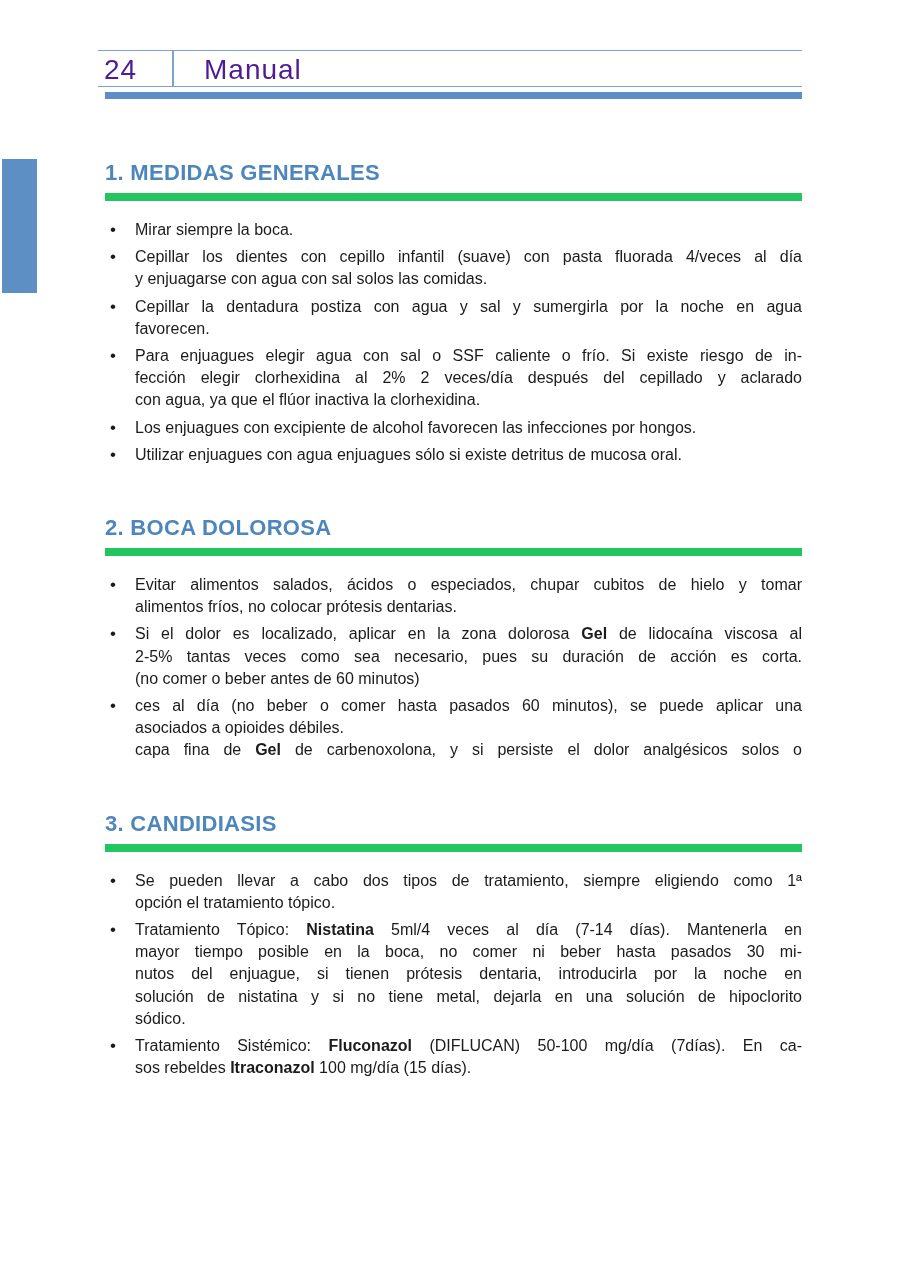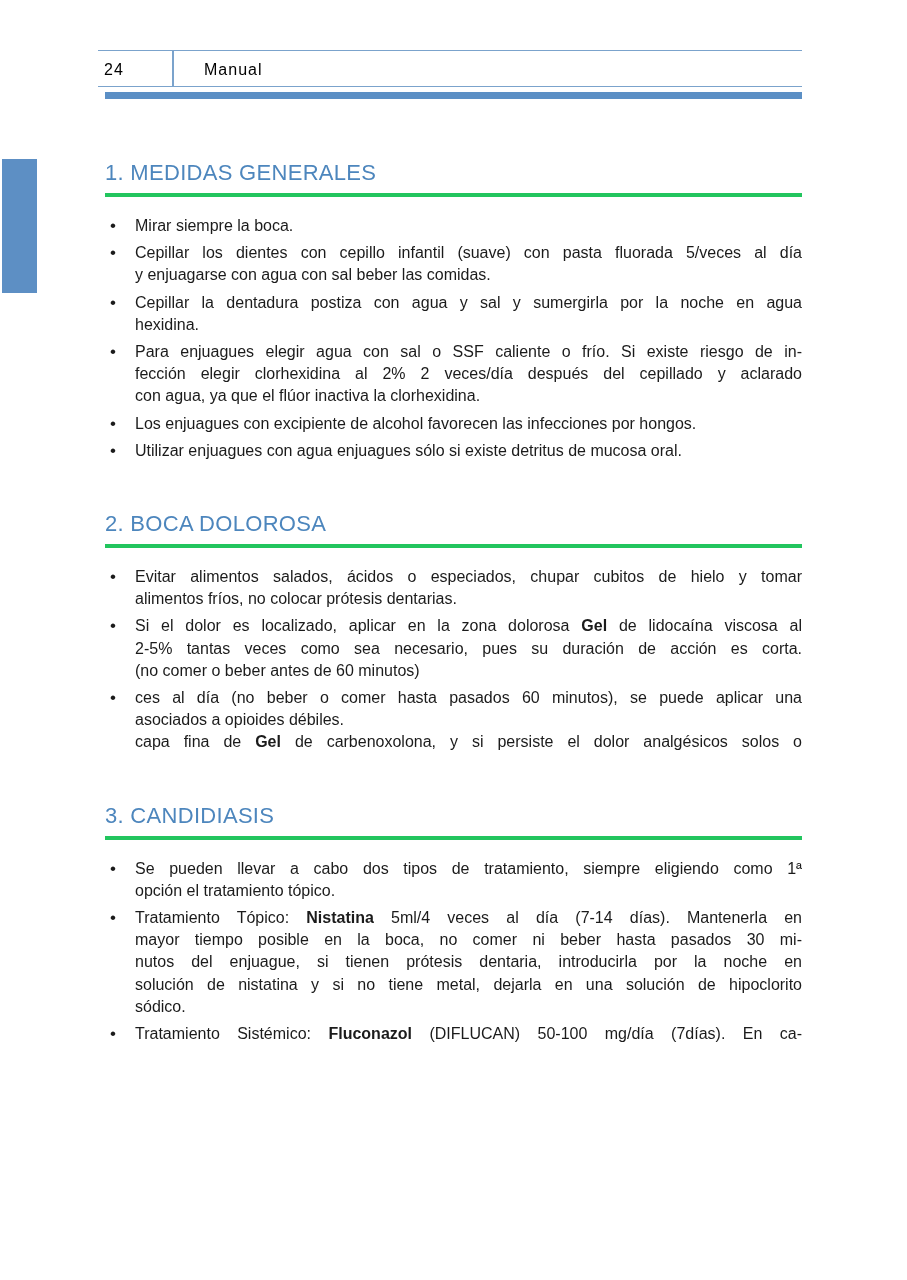--- a/index.html
+++ b/index.html
@@ -13,37 +13,37 @@
   }
 
   
   .rule { position: absolute; height: 2px; background: #7ba3cc; }
   .rule-top { left: 98px; width: 704px; top: 50px; height: 1px; }
   .rule-mid { left: 98px; width: 704px; top: 86px; height: 1px; }
   .v-divider { position: absolute; left: 172px; top: 50px; width: 2px; height: 37px; background: #7ba3cc; }
   .bar-thick { position: absolute; left: 105px; top: 92px; width: 697px; height: 7px; background: #5b8fc5; }
   .hdr-num, .hdr-title {
     position: absolute; top: 56px;
-    font-size: 16px; font-weight: 300; letter-spacing: 1px;
-    color: #000000; line-height: 28px;
+    font-size: 28px; font-weight: 300; letter-spacing: 1px;
+    color: #4c1d95; line-height: 28px;
   }
   .hdr-num { left: 104px; }
   .hdr-title { left: 204px; }
 
   
   .chapter-tab { position: absolute; left: 2px; top: 159px; width: 35px; height: 134px; background: #5d8fc4; }
 
   
   .content { position: absolute; left: 105px; top: 159px; width: 697px; }
   .section { margin: 0 0 48px 0; }
   .section-title {
     margin: 0; padding: 0 0 7px 0;
-    font-size: 22px; font-weight: normal; letter-spacing: 0.3px;
+    font-size: 22px; font-weight: bold; letter-spacing: 0.3px;
     color: #4d86bd; line-height: 27px;
-    border-bottom: 4px solid #22c55e;
+    border-bottom: 8px solid #22c55e;
   }
   .bullet-list { margin-top: 18px; }
   .bullet-item { display: flex; margin-bottom: 5px; }
   .bullet-marker {
     flex: 0 0 30px; padding-left: 5px; box-sizing: border-box;
     color: #1b1b1b; font-size: 17px; line-height: 22.2px;
   }
   .bullet-text { flex: 1; color: #1b1b1b; font-size: 16px; line-height: 22.2px; }
   .ln { text-align: justify; text-align-last: justify; }
   .ln.last { text-align-last: left; }
@@ -69,29 +69,29 @@
         <div class="bullet-list">
           <div class="bullet-item">
             <div class="bullet-marker">•</div>
             <div class="bullet-text">
               <div class="ln last">Mirar siempre la boca.</div>
             </div>
           </div>
           <div class="bullet-item">
             <div class="bullet-marker">•</div>
             <div class="bullet-text">
-              <div class="ln">Cepillar los dientes con cepillo infantil (suave) con pasta fluorada 5/veces al día</div>
-              <div class="ln last">y enjuagarse con agua con sal beber las comidas.</div>
+              <div class="ln">Cepillar los dientes con cepillo infantil (suave) con pasta fluorada 4/veces al día</div>
+              <div class="ln last">y enjuagarse con agua con sal solos las comidas.</div>
             </div>
           </div>
           <div class="bullet-item">
             <div class="bullet-marker">•</div>
             <div class="bullet-text">
               <div class="ln">Cepillar la dentadura postiza con agua y sal y sumergirla por la noche en agua</div>
-              <div class="ln last">hexidina.</div>
+              <div class="ln last">favorecen.</div>
             </div>
           </div>
           <div class="bullet-item">
             <div class="bullet-marker">•</div>
             <div class="bullet-text">
               <div class="ln">Para enjuagues elegir agua con sal o SSF caliente o frío. Si existe riesgo de in-</div>
               <div class="ln">fección elegir clorhexidina al 2% 2 veces/día después del cepillado y aclarado</div>
               <div class="ln last">con agua, ya que el flúor inactiva la clorhexidina.</div>
             </div>
           </div>
@@ -154,19 +154,20 @@
               <div class="ln">mayor tiempo posible en la boca, no comer ni beber hasta pasados 30 mi-</div>
               <div class="ln">nutos del enjuague, si tienen prótesis dentaria, introducirla por la noche en</div>
               <div class="ln">solución de nistatina y si no tiene metal, dejarla en una solución de hipoclorito</div>
               <div class="ln last">sódico.</div>
             </div>
           </div>
           <div class="bullet-item">
             <div class="bullet-marker">•</div>
             <div class="bullet-text">
               <div class="ln">Tratamiento Sistémico: <b>Fluconazol</b> (DIFLUCAN) 50-100 mg/día (7días). En ca-</div>
+              <div class="ln last">sos rebeldes <b>Itraconazol</b> 100 mg/día (15 días).</div>
             </div>
           </div>
         </div>
       </div>
     </div>
 
 </div>
 
 </body></html>

